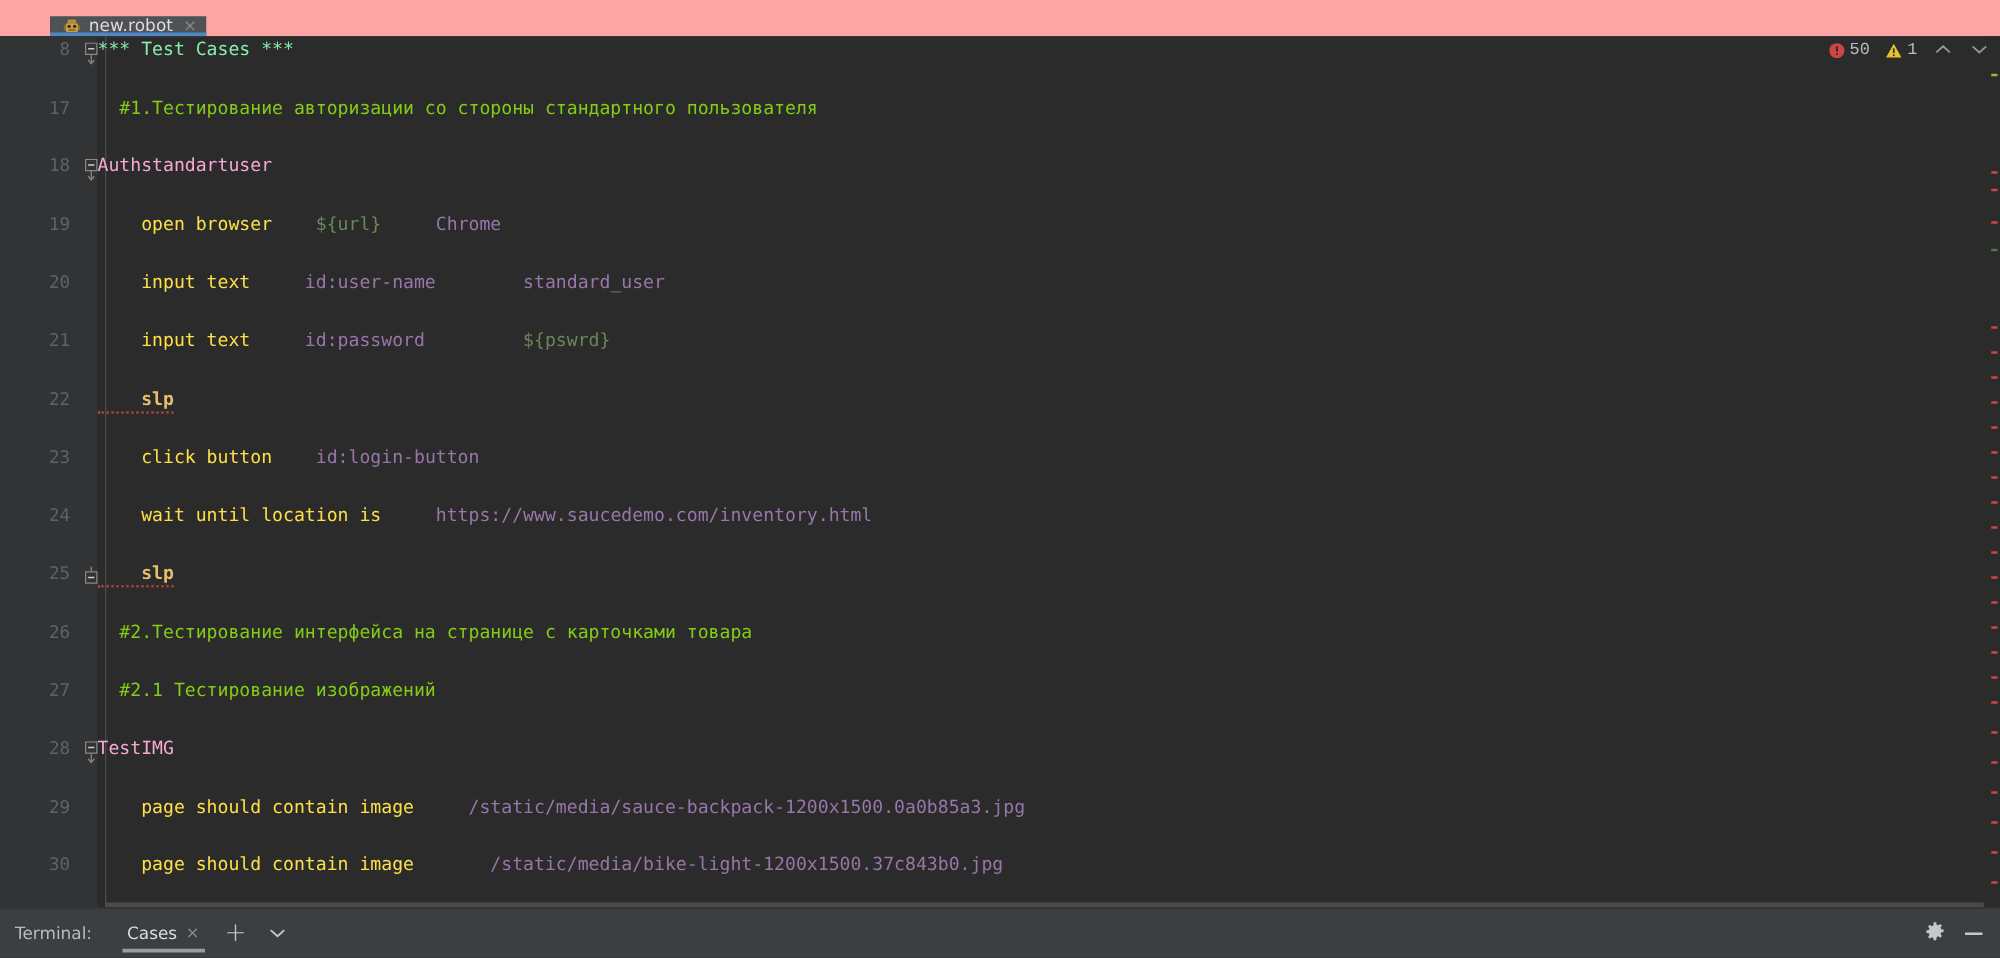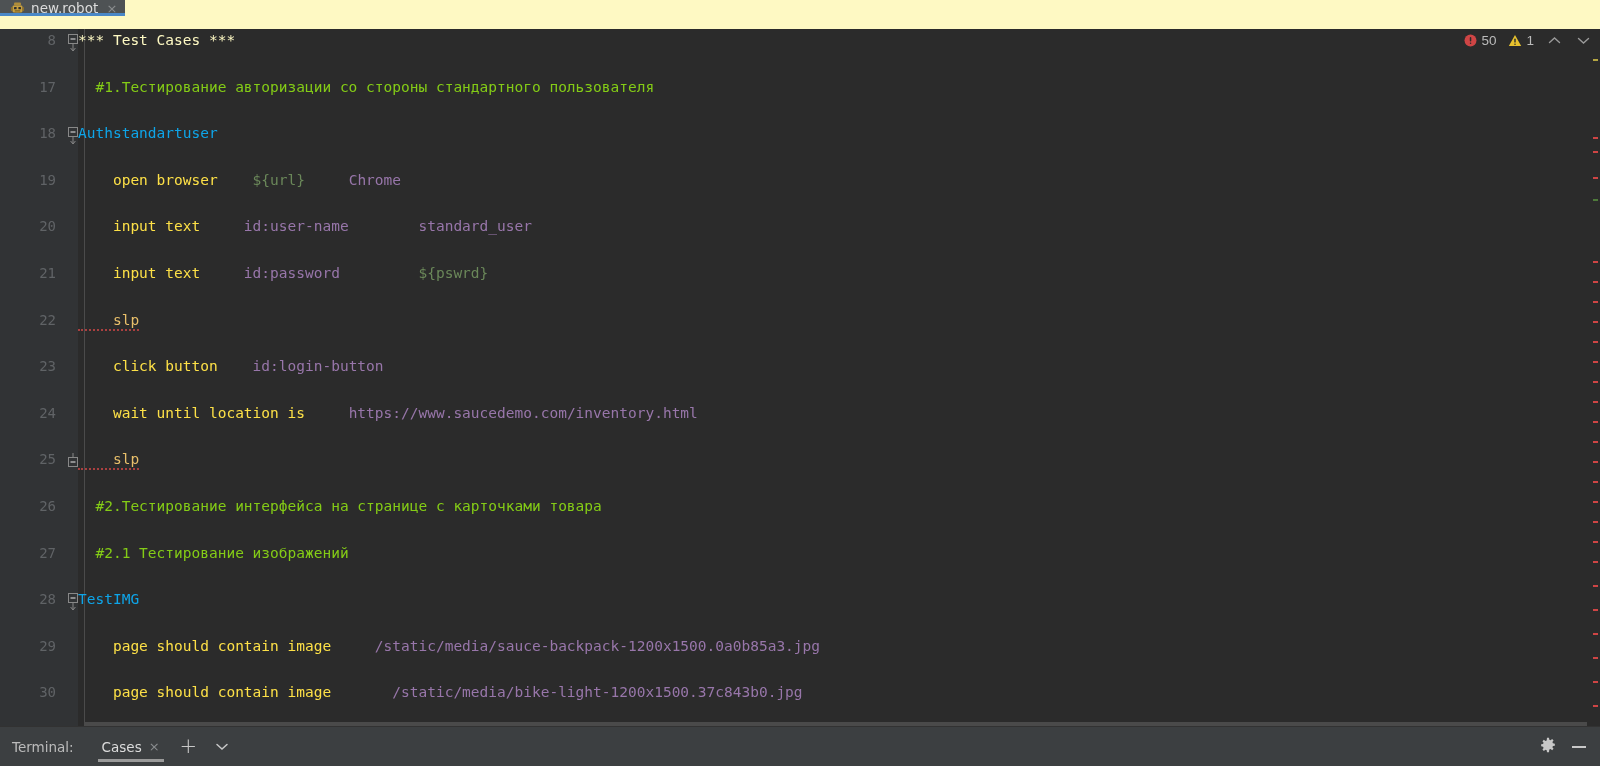--- a/index.html
+++ b/index.html
@@ -6,22 +6,22 @@
   html,body{
     width:1600px; height:766px; overflow:hidden;
     background:#3c3f41;
     font-family:"DejaVu Sans","Liberation Sans",sans-serif;
     -webkit-font-smoothing:antialiased;
   }
   .ide{ position:relative; width:1600px; height:766px; display:flex; flex-direction:column; }
 
   
   .tabbar{
-    height:29px; background:#fef9c3; display:flex; align-items:flex-start;
-    flex:0 0 29px; position:relative;
+    height:29px; background:#fca5a5; display:flex; align-items:flex-end;
+    flex:0 0 29px; position:relative;padding-left:40px;
   }
   .tab{
     display:flex; align-items:center; gap:6px; padding:0 8px 0 10px;
     background:#4e5254; position:relative; cursor:default;
   }
   .tab::after{
     content:""; position:absolute; left:0; right:0; bottom:0; height:3px; background:#4a88c7;
   }
   .tab-label{ font-size:13.5px; color:#dcdcdc; letter-spacing:.1px; }
   .tab-close{ font-size:13px; color:#8a8d8f; margin-left:2px; line-height:1; }
@@ -48,36 +48,36 @@
   }
   .ltext{
     position:absolute; left:78px; top:0; line-height:23.3px; white-space:pre;
   }
   
   .indent-guide{
     position:absolute; left:84px; top:0; bottom:0; width:1px; background:#4b4b4b;
   }
 
   
-  .t-head   { color:#fef9c3; }              
+  .t-head   { color:#86efac; }              
   .t-cmt    { color:#84cc16; }              
-  .t-case   { color:#0ea5e9; }              
+  .t-case   { color:#f9a8d4; }              
   .t-kw     { color:#fde047; }              
-  .t-kw-err { color:#e8bf6a; border-bottom:2px dotted #aa4040; padding-bottom:1px;}
+  .t-kw-err { color:#e8bf6a; border-bottom:2px dotted #aa4040; padding-bottom:1px;font-weight:bold;}
   .t-var    { color:#6a8759; }              
   .t-arg    { color:#9876aa; }
 
   
   .fold{ position:absolute; left:68px; width:11px; height:23.3px; }
   .fold svg{ position:absolute; left:0; top:5px; }
 
   
   .editor-status{
     position:absolute; right:8px; top:4px; display:flex; align-items:center; gap:12px;
-    font-family:Liberation Sans, sans-serif; font-size:13px; z-index:6;
+    font-family:Liberation Mono, monospace; font-size:13px; z-index:6;
   }
   .es-item{ display:flex; align-items:center; gap:4px; }
   .es-count{ color:#bbbbbb; font-size:13.5px; }
   .es-chev{ color:#9a9a9a; font-size:13px; padding:0 2px; }
 
   
   .stripe{
     position:absolute; right:0; top:0; bottom:0; width:13px; background:#2b2b2b;
   }
   .stripe i{ position:absolute; right:2px; width:5px; height:2px; display:block; }

